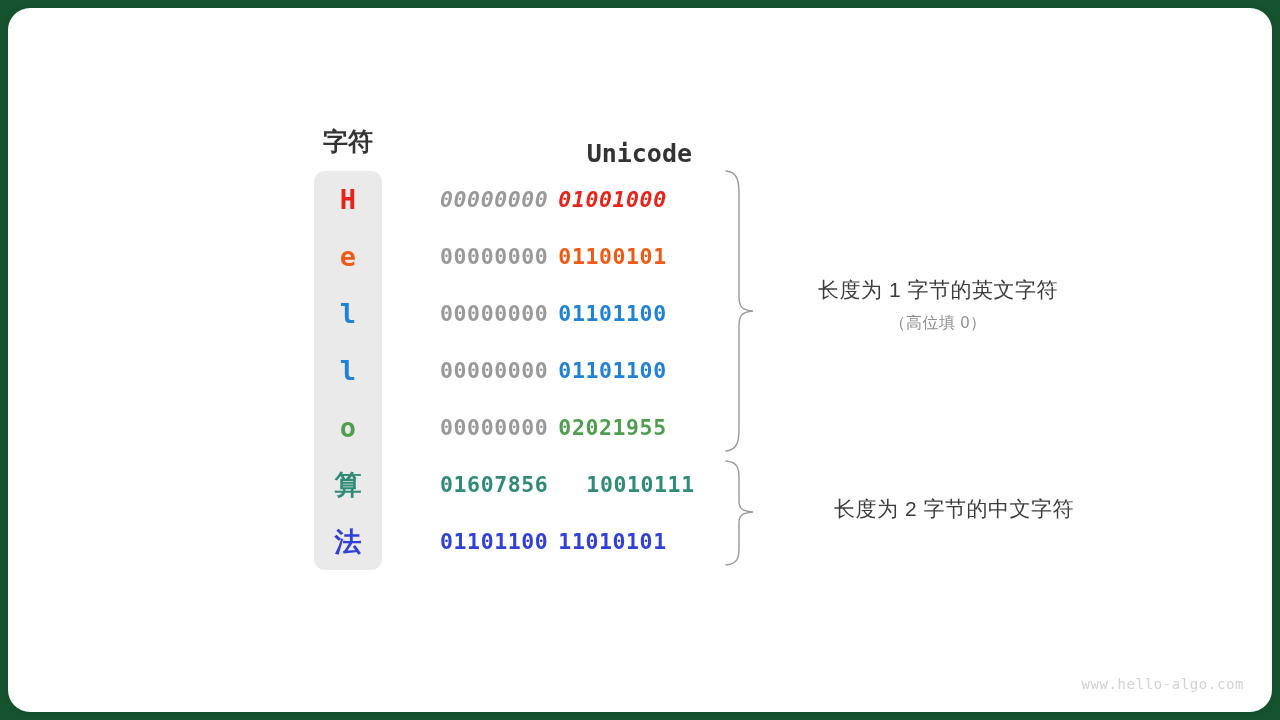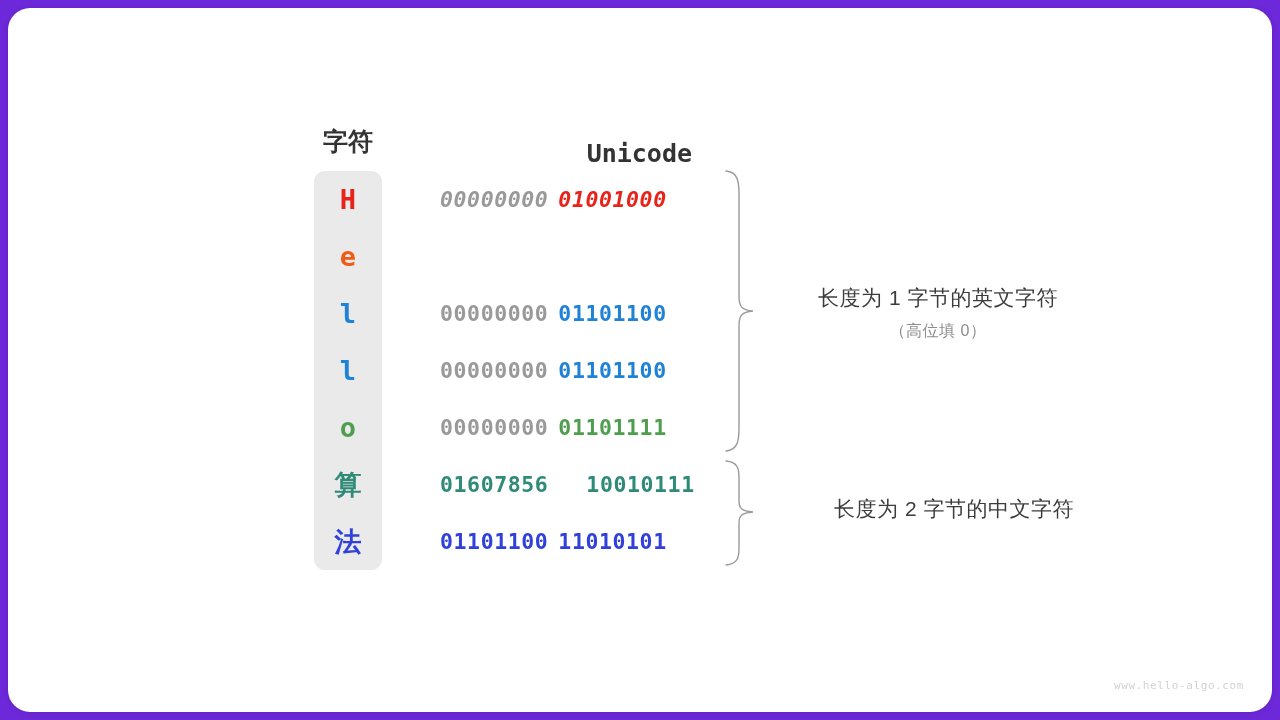--- a/index.html
+++ b/index.html
@@ -9,21 +9,21 @@
     height: 720px;
     overflow: hidden;
     background: #ffffff;
     font-family: "Liberation Sans", "DejaVu Sans", sans-serif;
   }
 
   #stage {
     position: relative;
     width: 1280px;
     height: 720px;
-    background: #6d28d9;
+    background: #14532d;
   }
 
   #card {
     position: absolute;
     left: 8px;
     top: 8px;
     width: 1264px;
     height: 704px;
     background: #ffffff;
     border-radius: 22px;
@@ -103,30 +103,30 @@
   }
   .note .l2 {
     display: block;
     margin-top: 9px;
     font-family: "Liberation Sans", "DejaVu Sans", sans-serif;
     font-size: 16px;
     color: #8d8d8d;
     letter-spacing: 0.5px;
   }
 
-  #note-1 { left: 760px; top: 276px; width: 340px; }
+  #note-1 { left: 760px; top: 268px; width: 340px; }
   #note-2 { left: 776px; top: 487px; width: 340px; }
 
   
   #watermark {
     position: absolute;
     right: 28px;
     bottom: 20px;
     font-family: "DejaVu Sans Mono", "Liberation Mono", monospace;
-    font-size: 11px;
+    font-size: 14px;
     color: #d2d2d2;
     letter-spacing: 0.6px;
   }
 </style>
 </head>
 <body>
 
 <div id="stage">
   <div id="card">
 
@@ -139,28 +139,31 @@
     <div class="char-cell" style="color: rgb(240, 90, 20); top: 220px;">e</div>
     <div class="char-cell" style="color: rgb(31, 130, 214); top: 277px;">l</div>
     <div class="char-cell" style="color: rgb(31, 130, 214); top: 334px;">l</div>
     <div class="char-cell" style="color: rgb(79, 158, 79); top: 391px;">o</div>
     <div class="char-cell" style="color: rgb(47, 138, 120); top: 448px;">算</div>
     <div class="char-cell" style="color: rgb(48, 64, 216); top: 505px;">法</div>
 
     <div class="bits" style="top: 163px; font-style: italic;">
       <span class="hi">00000000</span><span class="sp"></span><span class="lo" style="color: rgb(232, 36, 26);">01001000</span>
     </div>
+    <div class="bits" style="top: 220px;">
+      <span class="hi">00000000</span><span class="sp"></span><span class="lo" style="color: rgb(240, 90, 20);">01100101</span>
+    </div>
     <div class="bits" style="top: 277px;">
       <span class="hi">00000000</span><span class="sp"></span><span class="lo" style="color: rgb(31, 130, 214);">01101100</span>
     </div>
     <div class="bits" style="top: 334px;">
       <span class="hi">00000000</span><span class="sp"></span><span class="lo" style="color: rgb(31, 130, 214);">01101100</span>
     </div>
     <div class="bits" style="top: 391px;">
-      <span class="hi">00000000</span><span class="sp"></span><span class="lo" style="color: rgb(79, 158, 79);">01101111</span>
+      <span class="hi">00000000</span><span class="sp"></span><span class="lo" style="color: rgb(79, 158, 79);">02021955</span>
     </div>
     <div class="bits" style="top: 448px;">
       <span class="hi full" style="color: rgb(47, 138, 120);">01607856</span><span class="sp"></span><span class="lo" style="color: rgb(47, 138, 120); margin-left: 28px;">10010111</span>
     </div>
     <div class="bits" style="top: 505px;">
       <span class="hi full" style="color: rgb(48, 64, 216);">01101100</span><span class="sp"></span><span class="lo" style="color: rgb(48, 64, 216);">11010101</span>
     </div>
 
     <svg class="brace" id="brace-1" style="left:716px; top:160px;" width="32" height="286" viewBox="0 0 32 286">
       <path d="M2 3

